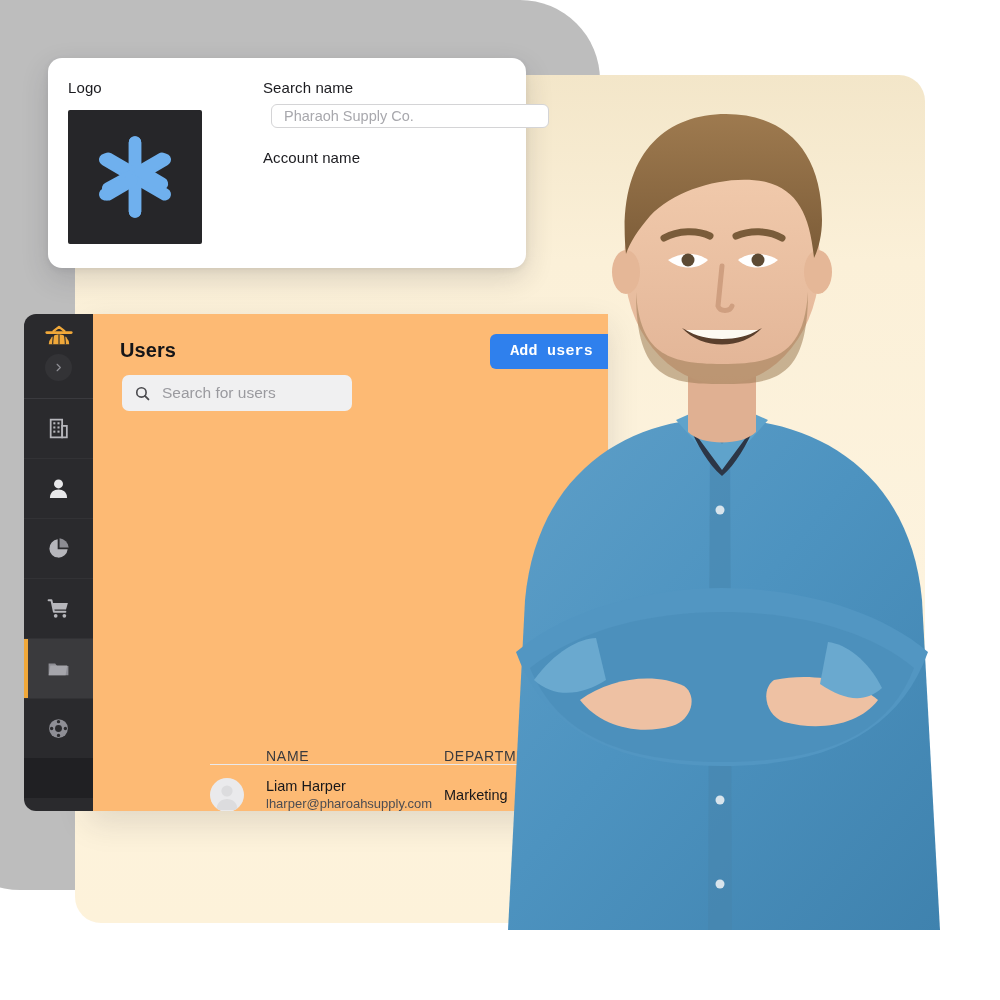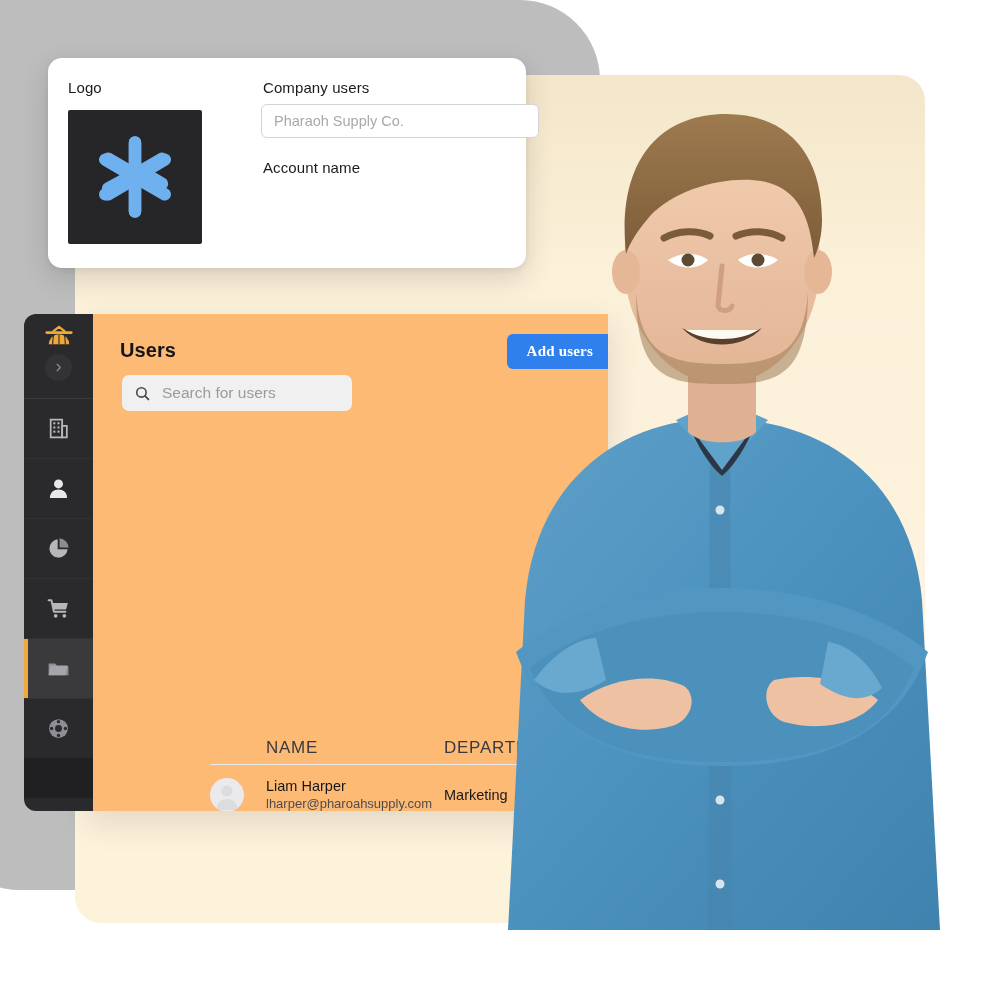--- a/index.html
+++ b/index.html
@@ -35,24 +35,24 @@
     font-weight:400;
   }
   .logo-col{position:absolute;left:20px;top:22px;width:180px;}
   .logo-box{
     margin-top:15px;width:134px;height:134px;background:#262629;border-radius:2px;
     display:flex;align-items:center;justify-content:center;
   }
   .fields-col{position:absolute;left:213px;top:22px;right:18px;}
   .field-label{margin:0 0 9px 2px;}
   .txtinput{
-    width:278px;height:34px;box-sizing:border-box;
+    width:278px;height:24px;box-sizing:border-box;
     border:1px solid #d4d4d6;border-radius:6px;background:#fff;
     font-family:inherit;font-size:14.5px;color:#3c3c40;
-    padding:0 12px;outline:none;
+    padding:0 12px;outline:none;margin-left:10px;
   }
   .txtinput::placeholder{color:#a8a8ad;}
   .gap{height:22px;}
 
   
   .sidebar{
     position:absolute;left:24px;top:314px;width:69px;height:497px;
     background:#2a2a2d;border-radius:12px 0 0 12px;
     z-index:7;overflow:hidden;
   }
@@ -88,39 +88,39 @@
   .users-head{
     position:relative;height:60px;
   }
   .users-title{
     position:absolute;left:32px;top:26px;
     font-size:20px;font-weight:700;color:#151518;letter-spacing:.1px;line-height:1;
   }
   .add-btn{
     position:absolute;right:-5px;top:20px;
     background:#2f80ed;color:#fff;border:none;border-radius:6px;
-    font-family:Liberation Serif, serif;font-size:15px;font-weight:700;letter-spacing:.2px;
+    font-family:Liberation Mono, monospace;font-size:15px;font-weight:700;letter-spacing:.2px;
     padding:0 20px;height:35px;cursor:pointer;
   }
   .search-wrap{
     position:absolute;left:122px;top:375px;width:230px;height:36px;
     background:#f0f0f1;border-radius:7px;display:flex;align-items:center;
     padding:0 12px;box-sizing:border-box;z-index:6;
   }
   .search-ico{width:17px;height:17px;flex:none;margin-right:9px;}
   .search-input{
     border:none;background:transparent;outline:none;flex:1;
     font-family:inherit;font-size:15.5px;color:#4a4a4e;
   }
   .search-input::placeholder{color:#9a9a9f;}
 
   .tbl{position:absolute;left:122px;top:424px;right:0;}
   .thead{
-    display:flex;align-items:flex-start;height:26px;
-    font-size:17px;letter-spacing:.75px;color:#3a3a3e;font-weight:400;
+    display:flex;align-items:flex-end;height:26px;
+    font-size:14px;letter-spacing:.75px;color:#3a3a3e;font-weight:400;
   }
   .col-ava{width:56px;flex:none;}
   .col-name{width:178px;flex:none;}
   .col-dep{flex:1;}
   .row{
     display:flex;align-items:center;height:59px;
     border-top:1px solid #e9e9eb;
     justify-content:space-between;
   }
   .avatar{
@@ -161,21 +161,21 @@
               <polyline points="78,31 56,44 78,57"></polyline>
               <polyline points="22,62 44,50"></polyline>
               <polyline points="50,56 50,86"></polyline>
               <polyline points="22,68 46,54"></polyline>
             </g>
           </svg>
         </div>
       </div>
 
       <div class="fields-col">
-        <div class="lbl field-label">Company users</div>
+        <div class="lbl field-label">Search name</div>
         <input class="txtinput" type="text" placeholder="Pharaoh Supply Co." style="">
         <div class="gap"></div>
         <div class="lbl field-label">Account name</div>
       </div>
 
     </div>
   </div>
 
   <div class="users-card">
     <div class="users-head">

